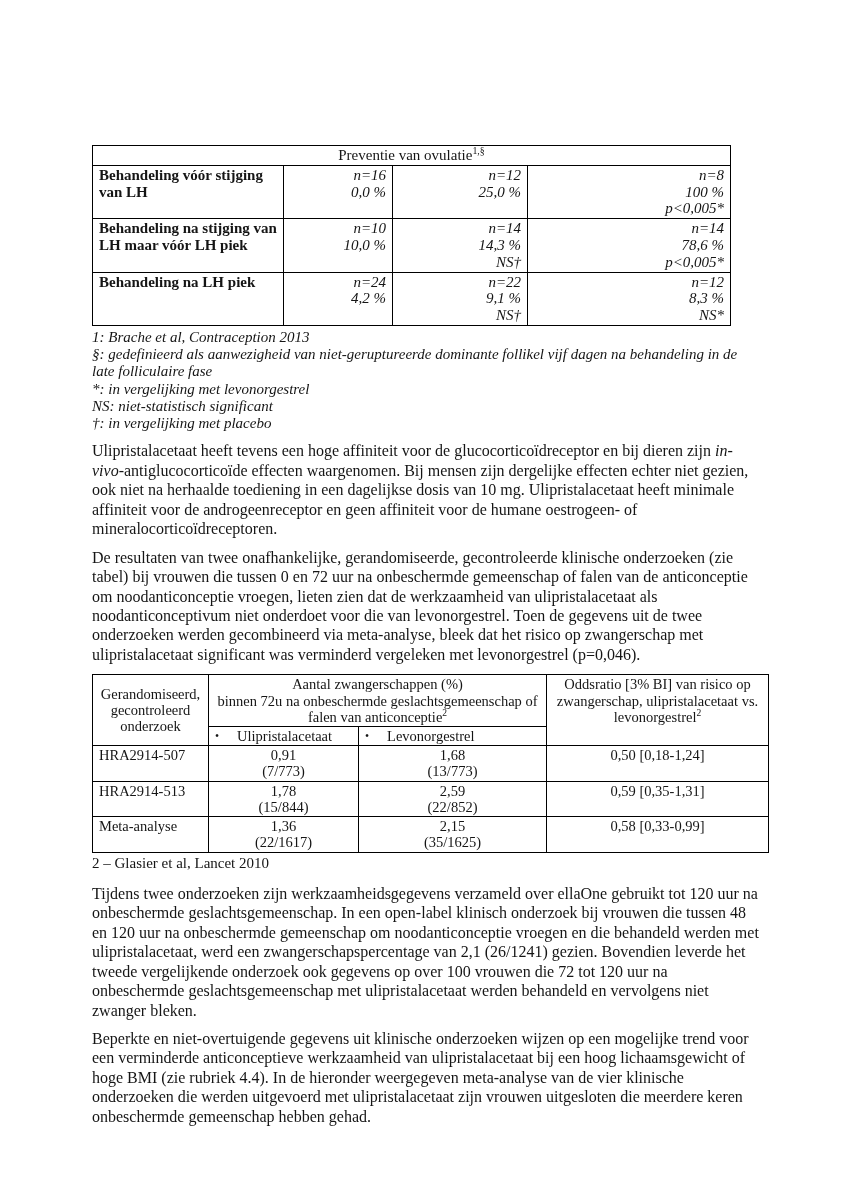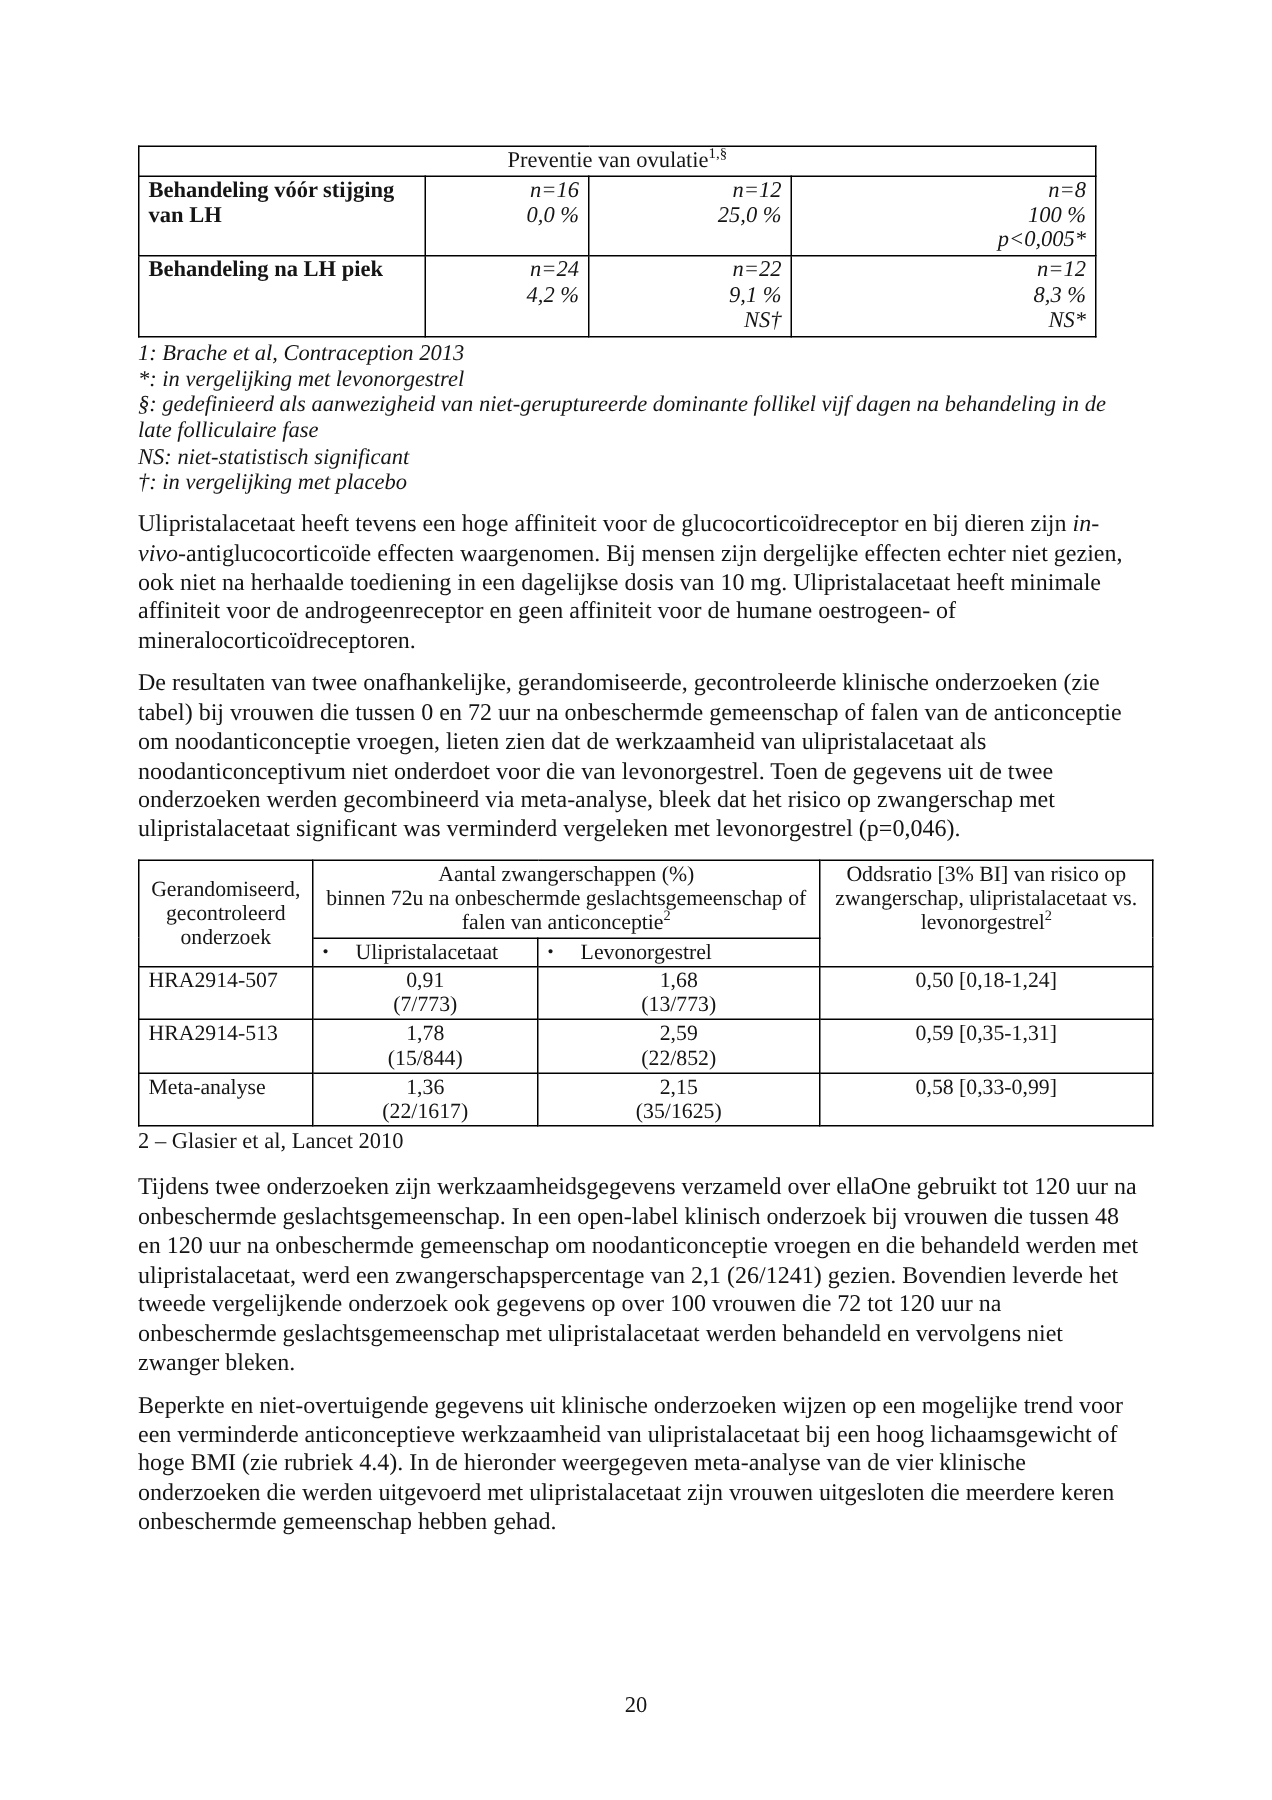--- a/index.html
+++ b/index.html
@@ -4,21 +4,21 @@
 <style>
   html,body{margin:0;padding:0;}
   body{
     width:848px;height:1200px;position:relative;background:#ffffff;
     font-family:"Liberation Serif","DejaVu Serif",serif;color:#151515;
     -webkit-font-smoothing:antialiased;
   }
   .page{position:absolute;inset:0;overflow:hidden;}
   .content{padding:97px 0 0 92px;}
 
-  table{border-collapse:collapse;table-layout:fixed;}
+  table{border-collapse:collapse;table-layout:fixed;margin-top:48px;}
   td,th{border:1.5px solid #000;padding:1px 6px;vertical-align:top;
         font-weight:normal;text-align:left;}
 
   
   .t1{width:638px;font-size:15px;line-height:1.12;}
   .t1 .title-cell{text-align:center;padding:1px 4px;}
   .t1 .colhead{text-align:center;}
   .t1 .colhead .nm{font-weight:bold;}
   .t1 .rowlabel{font-weight:bold;}
   .t1 .val{text-align:right;font-style:italic;}
@@ -73,20 +73,37 @@
               <div>n=12</div>
               <div>25,0 %</div>
             </td>
           <td class="val">
               <div>n=8</div>
               <div>100 %</div>
               <div>p&lt;0,005*</div>
             </td>
         </tr>
         <tr>
+          <td class="rowlabel">Behandeling na stijging van LH maar vóór LH piek</td>
+          <td class="val">
+              <div>n=10</div>
+              <div>10,0 %</div>
+            </td>
+          <td class="val">
+              <div>n=14</div>
+              <div>14,3 %</div>
+              <div>NS†</div>
+            </td>
+          <td class="val">
+              <div>n=14</div>
+              <div>78,6 %</div>
+              <div>p&lt;0,005*</div>
+            </td>
+        </tr>
+        <tr>
           <td class="rowlabel">Behandeling na LH piek</td>
           <td class="val">
               <div>n=24</div>
               <div>4,2 %</div>
             </td>
           <td class="val">
               <div>n=22</div>
               <div>9,1 %</div>
               <div>NS†</div>
             </td>
@@ -94,22 +111,22 @@
               <div>n=12</div>
               <div>8,3 %</div>
               <div>NS*</div>
             </td>
         </tr>
       </tbody>
     </table>
 
     <div class="fn">
       <div>1: Brache et al, Contraception 2013</div>
+      <div>§: gedefinieerd als aanwezigheid van niet-geruptureerde dominante follikel vijf dagen na behandeling in de late folliculaire fase</div>
       <div>*: in vergelijking met levonorgestrel</div>
-      <div>§: gedefinieerd als aanwezigheid van niet-geruptureerde dominante follikel vijf dagen na behandeling in de late folliculaire fase</div>
       <div>NS: niet-statistisch significant</div>
       <div>†: in vergelijking met placebo</div>
     </div>
 
     <p class="body"><span>Ulipristalacetaat heeft tevens een hoge affiniteit voor de glucocorticoïdreceptor en bij dieren zijn </span><i>in-vivo</i><span>-antiglucocorticoïde effecten waargenomen. Bij mensen zijn dergelijke effecten echter niet gezien, ook niet na herhaalde toediening in een dagelijkse dosis van 10 mg. Ulipristalacetaat heeft minimale affiniteit voor de androgeenreceptor en geen affiniteit voor de humane oestrogeen- of mineralocorticoïdreceptoren.</span></p>
     <p class="body">De resultaten van twee onafhankelijke, gerandomiseerde, gecontroleerde klinische onderzoeken (zie tabel) bij vrouwen die tussen 0 en 72 uur na onbeschermde gemeenschap of falen van de anticonceptie om noodanticonceptie vroegen, lieten zien dat de werkzaamheid van ulipristalacetaat als noodanticonceptivum niet onderdoet voor die van levonorgestrel. Toen de gegevens uit de twee onderzoeken werden gecombineerd via meta-analyse, bleek dat het risico op zwangerschap met ulipristalacetaat significant was verminderd vergeleken met levonorgestrel (p=0,046).</p>
 
     <table class="t2">
       <colgroup>
         <col style="width:116px">
@@ -175,14 +192,13 @@
       </tbody>
     </table>
 
     <div class="fn2">2 – Glasier et al, Lancet 2010</div>
 
     <p class="body space-lg">Tijdens twee onderzoeken zijn werkzaamheidsgegevens verzameld over ellaOne gebruikt tot 120 uur na onbeschermde geslachtsgemeenschap. In een open-label klinisch onderzoek bij vrouwen die tussen 48 en 120 uur na onbeschermde gemeenschap om noodanticonceptie vroegen en die behandeld werden met ulipristalacetaat, werd een zwangerschapspercentage van 2,1 (26/1241) gezien. Bovendien leverde het tweede vergelijkende onderzoek ook gegevens op over 100 vrouwen die 72 tot 120 uur na onbeschermde geslachtsgemeenschap met ulipristalacetaat werden behandeld en vervolgens niet zwanger bleken.</p>
     <p class="body">Beperkte en niet-overtuigende gegevens uit klinische onderzoeken wijzen op een mogelijke trend voor een verminderde anticonceptieve werkzaamheid van ulipristalacetaat bij een hoog lichaamsgewicht of hoge BMI (zie rubriek 4.4). In de hieronder weergegeven meta-analyse van de vier klinische onderzoeken die werden uitgevoerd met ulipristalacetaat zijn vrouwen uitgesloten die meerdere keren onbeschermde gemeenschap hebben gehad.</p>
 
   </div>
 
-  <div class="footer">20</div>
 </div>
 
 </body></html>

